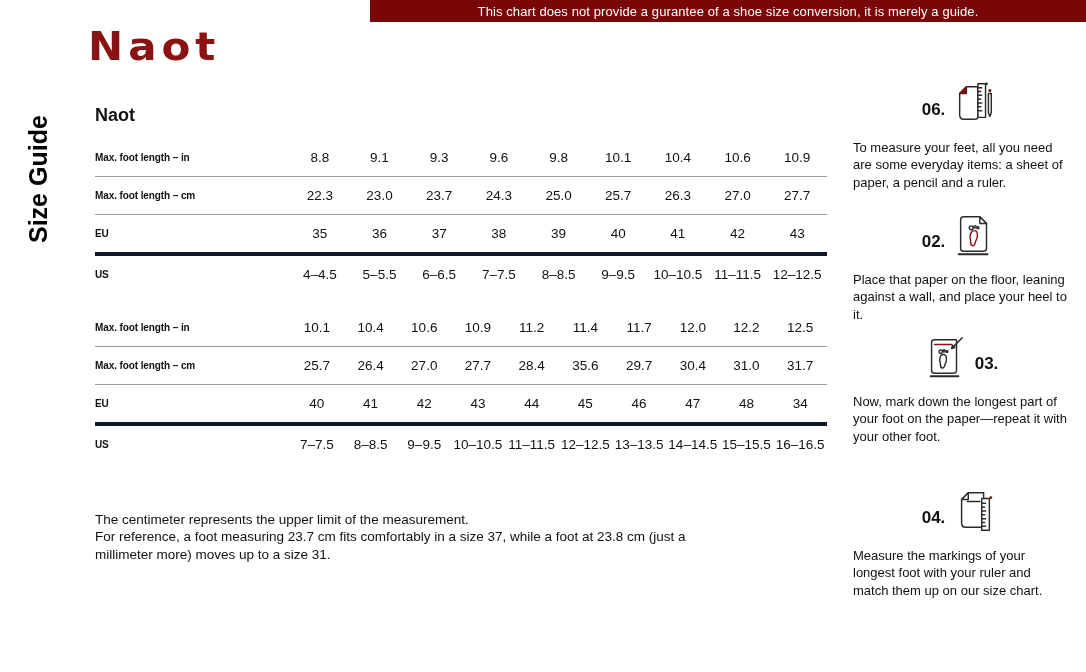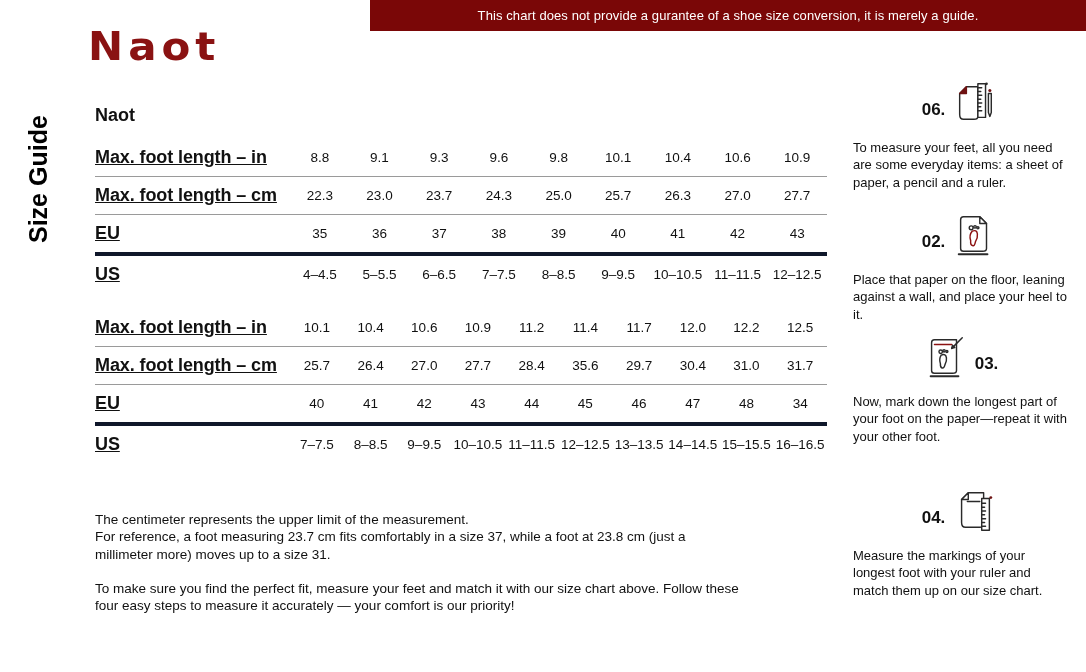--- a/index.html
+++ b/index.html
@@ -4,21 +4,21 @@
 <style>
   html,body { margin:0; padding:0; }
   body {
     width:1086px; height:672px; position:relative;
     background:#ffffff; color:#111111; overflow:hidden;
     font-family:"Liberation Sans", sans-serif;
   }
 
   
   .banner {
-    position:absolute; left:370px; right:0; top:0; height:31px;
+    position:absolute; left:370px; right:0; top:0; height:22px;
     background:#7a0707; display:flex; align-items:center; justify-content:center;
   }
   .banner-text { color:#ffffff; font-size:13px; letter-spacing:0.1px; }
 
   
   .logo {
     position:absolute; left:88px; top:22px;
     font-family:"DejaVu Sans", sans-serif;
     font-size:42px; font-weight:800; color:#8a1212; letter-spacing:5px;
     transform:scaleY(0.92);
@@ -33,21 +33,21 @@
   }
 
   
   .size-table { position:absolute; left:95px; width:732px; }
   #women-table { top:105px; }
   #men-table   { top:309px; }
   .table-title { font-size:18px; font-weight:bold; height:24px; margin-bottom:10px; color:#111; }
   .trow { display:flex; align-items:center; height:37px; }
   .trow.b-light { border-bottom:1px solid #9a9a9a; }
   .trow.b-dark  { border-bottom:4px solid #0f172a; }
-  .rlabel { width:195px; font-weight:bold; font-size:18px; letter-spacing:-0.1px;text-decoration:underline; }
+  .rlabel { width:195px; font-weight:bold; font-size:10px; letter-spacing:-0.1px; }
   .cells  { flex:1; display:flex; }
   .cell   { flex:1; text-align:center; font-size:13.5px; white-space:nowrap; }
 
   
   .notes { position:absolute; left:95px; top:511px; width:648px; font-size:13.5px; line-height:1.28; color:#111; }
   .notes p { margin:0; }
   .notes .para-gap { height:17px; }
 
   
   .step { position:absolute; left:853px; width:214px; }
@@ -187,21 +187,20 @@
         <span class="cell">15–15.5</span>
         <span class="cell">16–16.5</span>
       </span>
   </div>
 </div>
 
 <div class="notes">
   <p>The centimeter represents the upper limit of the measurement.</p>
   <p>For reference, a foot measuring 23.7 cm fits comfortably in a size 37, while a foot at 23.8 cm (just a millimeter more) moves up to a size 31.</p>
   <div class="para-gap"></div>
-  <p>To make sure you find the perfect fit, measure your feet and match it with our size chart above. Follow these four easy steps to measure it accurately — your comfort is our priority!</p>
 </div>
 
 <div class="step" style="top:78px">
   <div class="step-head">
     <span class="step-num">06.</span>
     <span class="step-icon">
       <svg width="46" height="46" viewBox="0 0 48 48" fill="none" stroke="#2a2a2a" stroke-width="1.5" stroke-linecap="round" stroke-linejoin="round">
         <path d="M15 7 H27 V38 Q27 41 23 41 H12 Q8 41 8 36 V14 Z" fill="#fff"></path>
         <path d="M15 7 L15 14 L8 14 Z" fill="#6e1212" stroke="#6e1212"></path>
         <rect x="27" y="4" width="8" height="35" fill="#fff"></rect>

